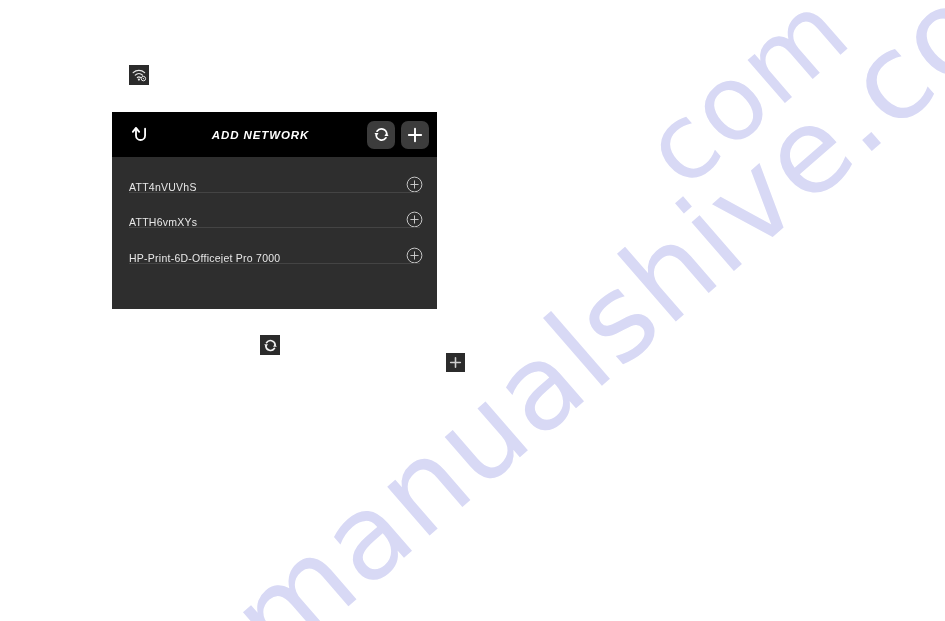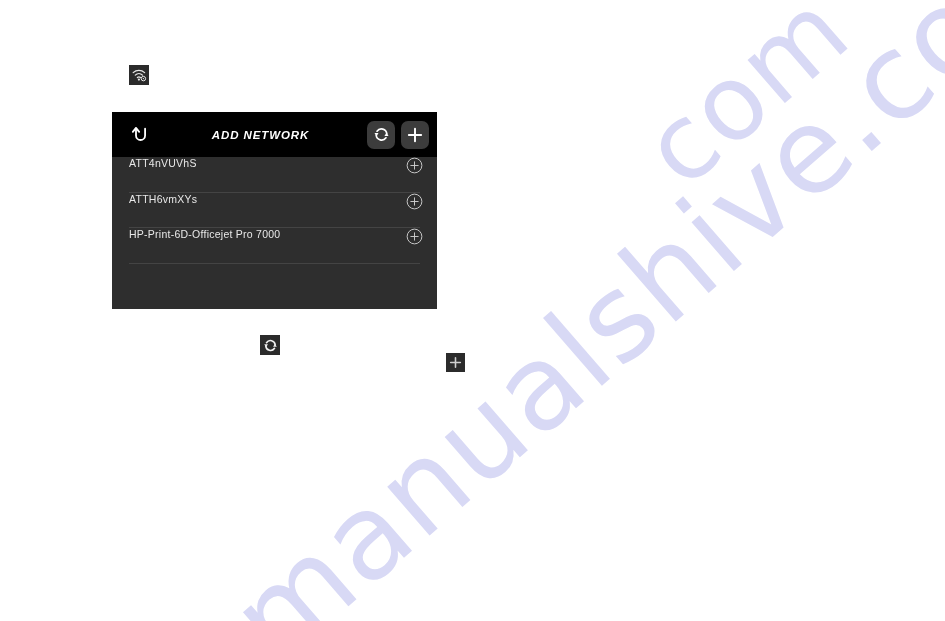--- a/index.html
+++ b/index.html
@@ -134,21 +134,21 @@
 
   
   #network-list {
     position: relative;
     background: #2e2e2e;
   }
   .network-row {
     position: relative;
     height: 35.5px;
     display: flex;
-    align-items: flex-start;
+    align-items: flex-end;
     padding: 0 14px 0 17px;
     box-sizing: border-box;
     cursor: pointer;
     gap: 32px;
   }
   .network-row::after {
     content: "";
     position: absolute;
     left: 17px;
     right: 17px;

